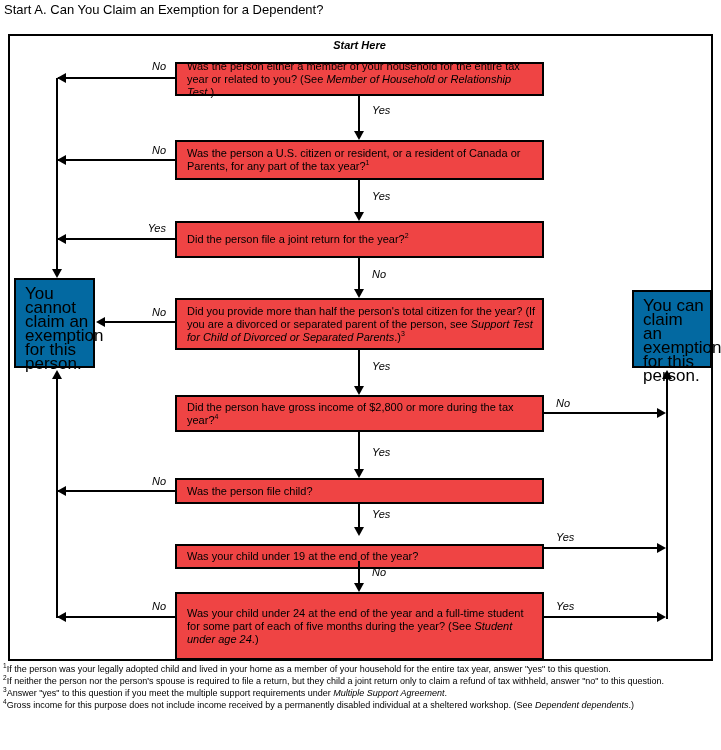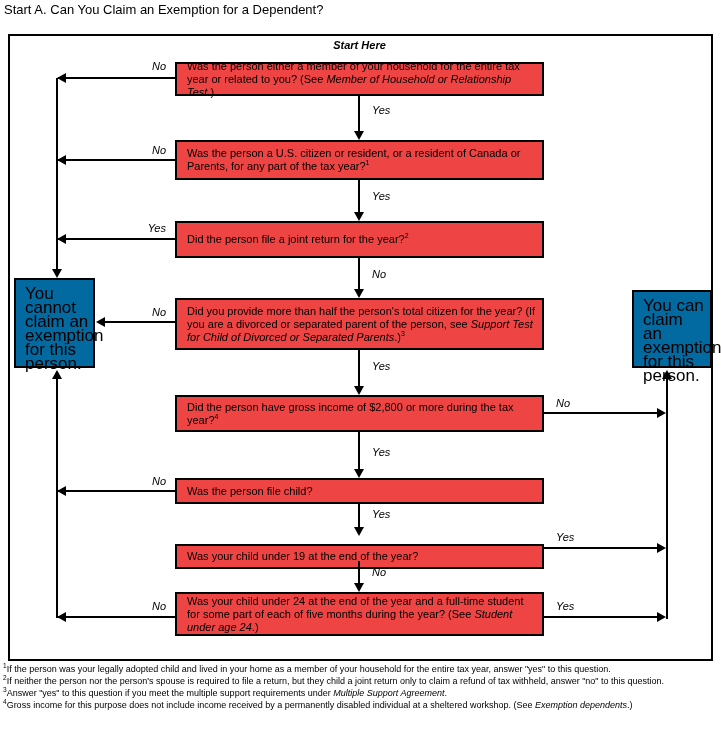--- a/index.html
+++ b/index.html
@@ -59,21 +59,21 @@
   </div>
   <div class="qbox" style="top:395px;height:37px;">
     <div><span>Did the person have gross income of $2,800 or more during the tax year?</span><i></i><span></span><sup>4</sup></div>
   </div>
   <div class="qbox" style="top:478px;height:26px;">
     <div><span>Was the person file child?</span></div>
   </div>
   <div class="qbox" style="top:536px;height:25px;margin-top:8px;">
     <div><span>Was your child under 19 at the end of the year?</span></div>
   </div>
-  <div class="qbox" style="top:592px;height:44px;">
+  <div class="qbox" style="top:592px;height:68px;">
     <div><span>Was your child under 24 at the end of the year and a full-time student for some part of each of five months during the year? (See </span><i>Student under age 24</i><span>.)</span><sup></sup></div>
   </div>
 
   <div class="tbox" style="left:14px;top:278px;width:81px;height:90px;">You cannot claim an exemption for this person.</div>
   <div class="tbox" style="left:632px;top:290px;width:80px;height:78px;">You can claim an exemption for this person.</div>
 
   <div class="vline" style="left:358px;top:96px;height:36px;"></div>
   <div class="ar ar-d" style="left:354px;top:131px;"></div>
   <div class="vline" style="left:358px;top:180px;height:33px;"></div>
   <div class="ar ar-d" style="left:354px;top:212px;"></div>
@@ -132,16 +132,16 @@
   <div class="ar ar-u" style="left:662px;top:370px;"></div>
 
   <div class="lbl" style="left:556px;top:397px;">No</div>
   <div class="lbl" style="left:556px;top:531px;">Yes</div>
   <div class="lbl" style="left:556px;top:600px;">Yes</div>
 
   <div class="fnotes">
     <div class="fn"><sup>1</sup><span>If the person was your legally adopted child and lived in your home as a member of your household for the entire tax year, answer "yes" to this question.</span><i></i><span></span></div>
     <div class="fn"><sup>2</sup><span>If neither the person nor the person's spouse is required to file a return, but they child a joint return only to claim a refund of tax withheld, answer "no" to this question.</span><i></i><span></span></div>
     <div class="fn"><sup>3</sup><span>Answer "yes" to this question if you meet the multiple support requirements under </span><i>Multiple Support Agreement</i><span>.</span></div>
-    <div class="fn"><sup>4</sup><span>Gross income for this purpose does not include income received by a permanently disabled individual at a sheltered workshop. (See </span><i>Exemption dependents</i><span>.)</span></div>
+    <div class="fn"><sup>4</sup><span>Gross income for this purpose does not include income received by a permanently disabled individual at a sheltered workshop. (See </span><i>Dependent dependents</i><span>.)</span></div>
   </div>
 
 </div>
 
 </body></html>

